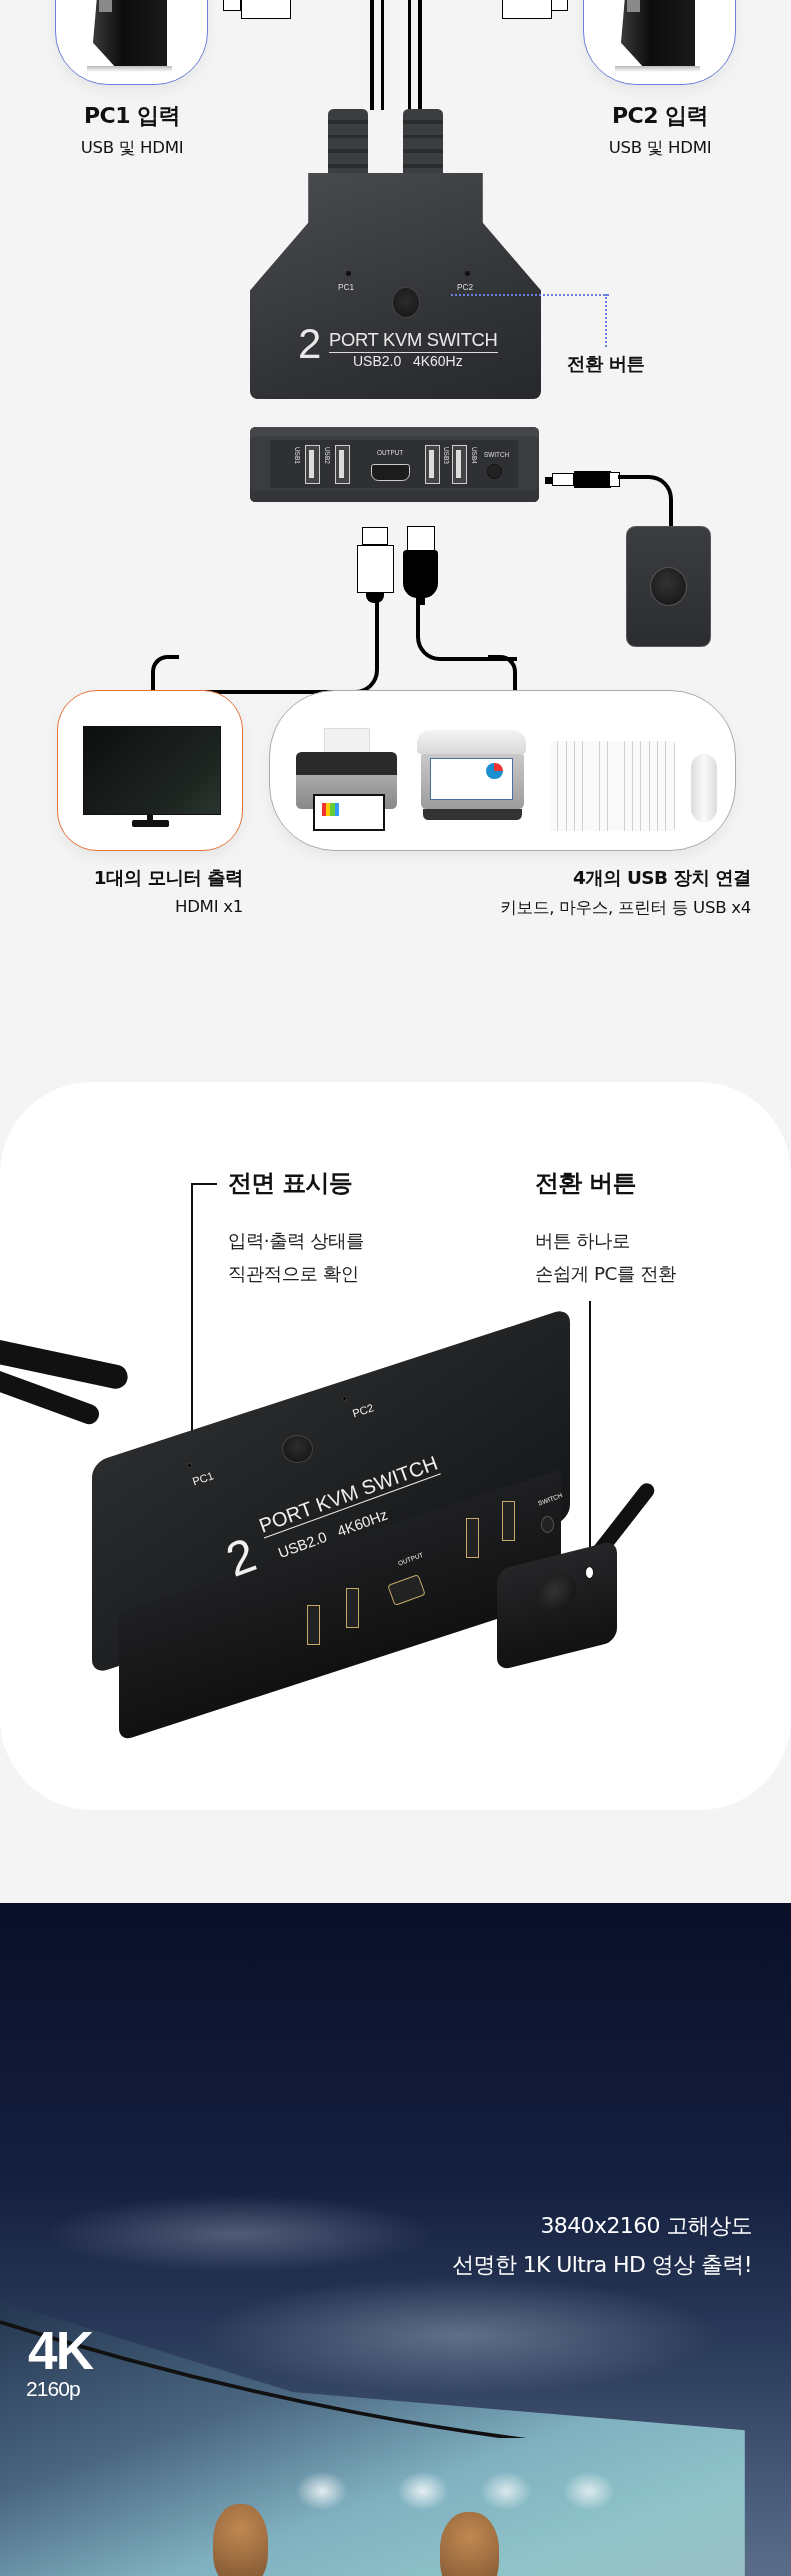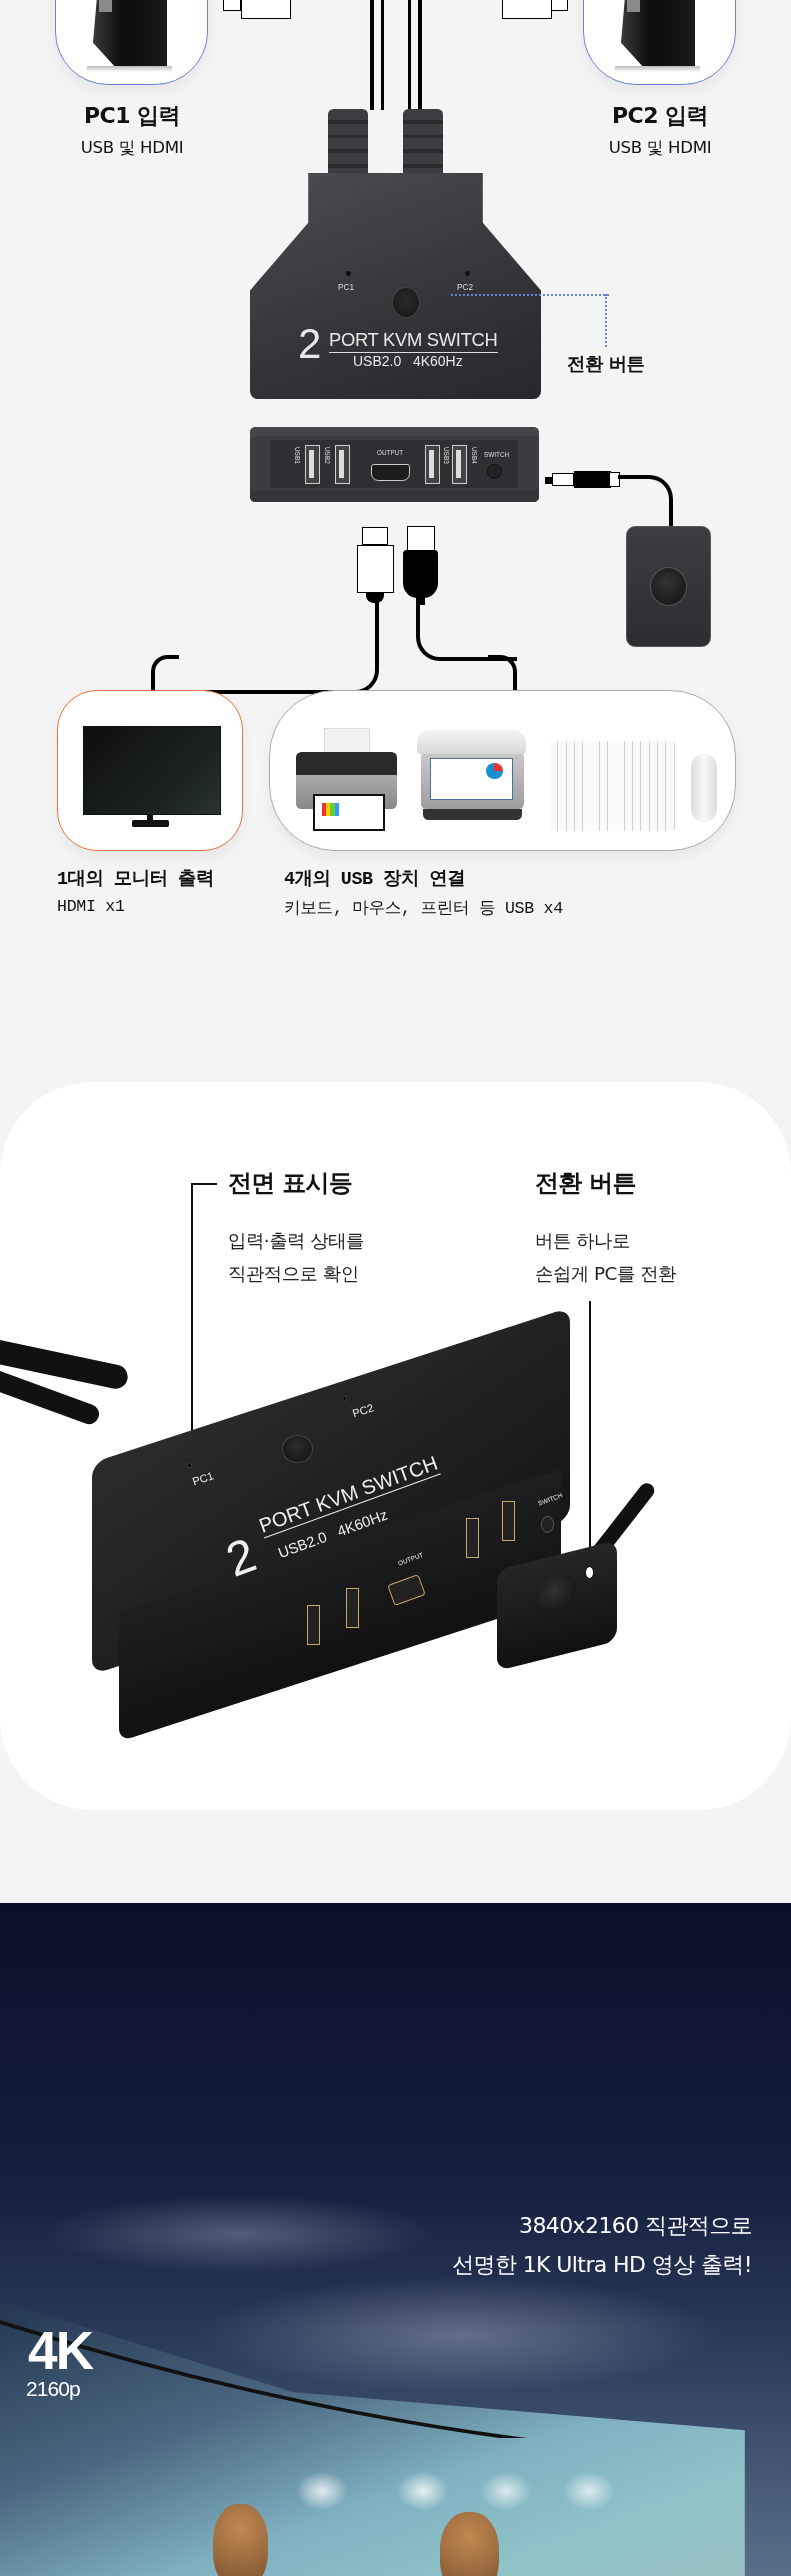--- a/index.html
+++ b/index.html
@@ -63,21 +63,21 @@
   .scanner { position:absolute; left:147px; top:39px; width:112px; height:101px; }
   .scanner .lid { position:absolute; left:0; top:0; width:109px; height:24px; background:linear-gradient(#f4f4f4,#d8d8d8); border-radius:13px 13px 3.7px 3.7px; }
   .scanner .bed { position:absolute; left:3.7px; top:24px; width:103px; height:55px; background:linear-gradient(#c9c9c9,#9c9c9c); border-radius:1.8px 1.8px 5.5px 5.5px; }
   .scanner .doc { position:absolute; left:13px; top:28px; width:83px; height:42px; background:#fff; border:1.8px solid #4a6ea0; }
   .scanner .doc::after { content:""; position:absolute; right:9.2px; top:3.7px; width:16.6px; height:16.6px; border-radius:50%; background:conic-gradient(#e33 0 25%,#1a8fd0 25%); }
   .scanner .base { position:absolute; left:5.5px; top:79px; width:99px; height:11px; background:#333; border-radius:0 0 5.5px 5.5px; }
   .keyboard { position:absolute; left:280px; top:50px; width:125px; height:90px; background:#e9e9e9; border-radius:3.7px;
               background-image: repeating-linear-gradient(90deg,#fafafa 0 7.4px,#d0d0d0 7.4px 8.3px), repeating-linear-gradient(180deg,transparent 0 13px,#d0d0d0 13px 14.7px); }
   .mouse { position:absolute; left:421px; top:63px; width:26px; height:68px; border-radius:13px; background:linear-gradient(90deg,#dcdcdc,#fafafa,#dcdcdc); }
 
-  .dev-label { position:absolute; text-align:left;font-family:Liberation Mono, monospace; }
+  .dev-label { position:absolute; text-align:right; }
   .dev-label .t { font-weight:700; font-size:18.4px; letter-spacing:-0.5px; }
   .dev-label .s { font-size:16.6px; margin-top:7.4px; letter-spacing:-0.3px; }
 
   
   .white-card { position:absolute; left:0; top:1082px; width:791px; height:728px; background:#fff; border-radius:92px; }
   .feat-title { position:absolute; font-weight:700; font-size:24px; letter-spacing:-0.7px; }
   .feat-desc { position:absolute; font-size:18.4px; line-height:33px; letter-spacing:-0.5px; color:#222; }
   .leader { position:absolute; background:#111; }
   .leader-dot { position:absolute; width:9.2px; height:13px; border-radius:50%; background:#fff; border:1.8px solid #111; }
 
@@ -283,21 +283,21 @@
   <div class="uhd"></div>
   <div class="screen"></div>
   <svg class="abs" style="left:0; top:2300px;" width="791" height="138" viewBox="0 0 860 150">
     <path d="M0 24 C 240 100, 520 160, 805 172" stroke="#111" stroke-width="4" fill="none"></path>
     <line x1="805" y1="150" x2="805" y2="300" stroke="#111" stroke-width="3"></line>
   </svg>
 
   <div class="uhd-title">
   </div>
   <div class="uhd-desc">
-    <div>3840x2160 직관적으로</div>
+    <div>3840x2160 고해상도</div>
     <div>선명한 1K Ultra HD 영상 출력!</div>
   </div>
 
   <div class="badge-4k">4K</div>
   <div class="badge-p">2160p</div>
 
   <div class="head" style="left:213px; top:2504px; width:55px; height:83px;"></div>
   <div class="head" style="left:440px; top:2512px; width:59px; height:83px;"></div>
 </section>
 

